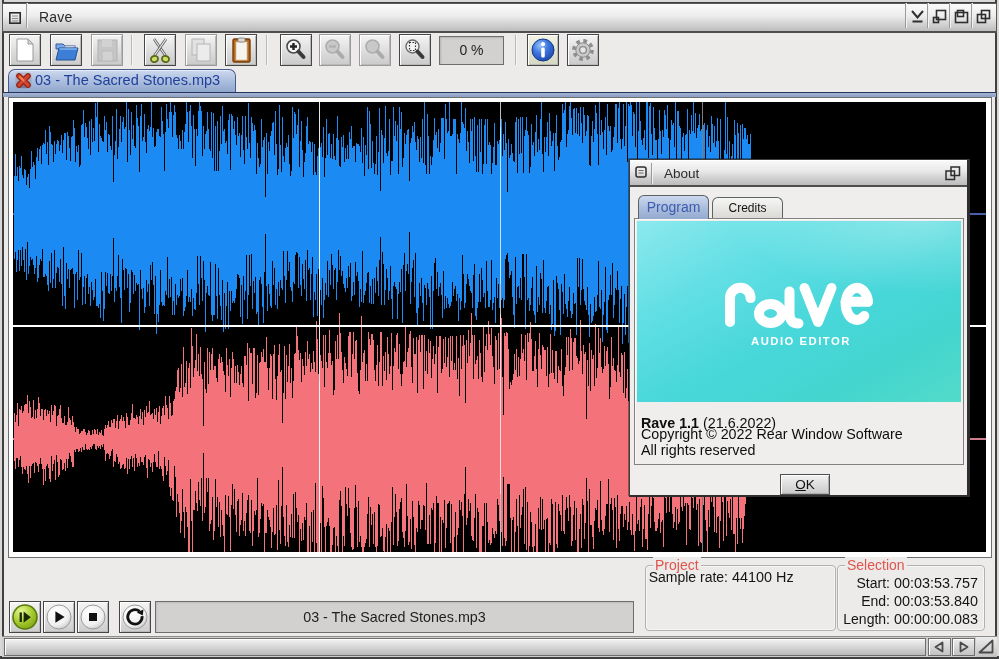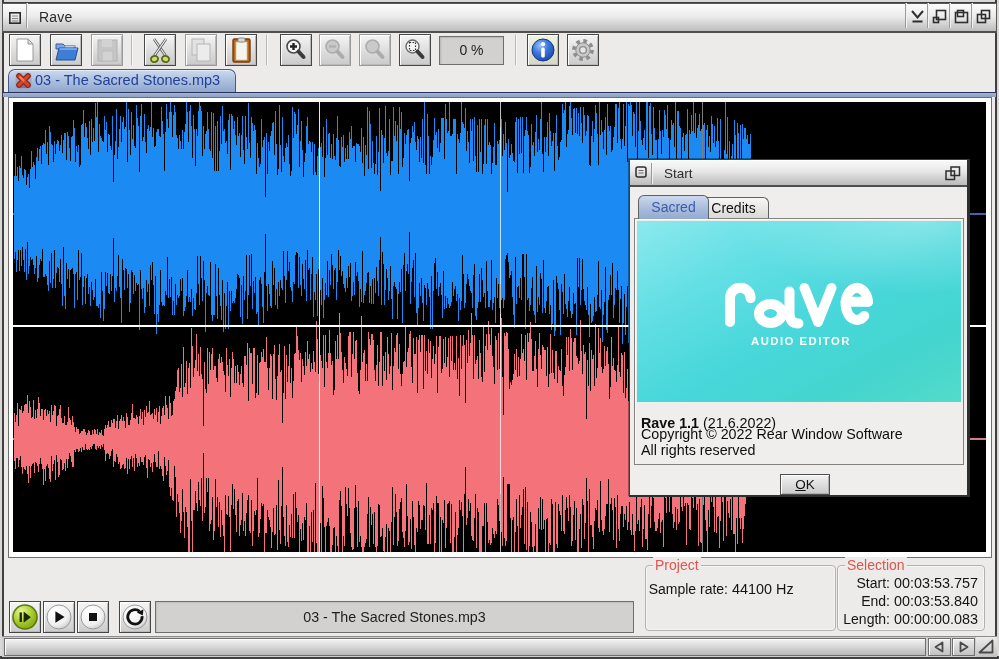--- a/index.html
+++ b/index.html
@@ -298,21 +298,21 @@
  <svg width="30" height="30" viewBox="0 0 30 30">
   <circle cx="15" cy="15" r="12" fill="url(#whiteg)" stroke="#9a9a9a" stroke-width="1"></circle>
   <path d="M19.6 9.4 A7.2 7.2 0 1 0 22.1 14.2" fill="none" stroke="#111" stroke-width="2.8"></path>
   <path d="M16.8 10.6 L23.4 7.6 L22.8 13.6 Z" fill="#111"></path>
  </svg>
 </div>
 <div class="abs namebox">03 - The Sacred Stones.mp3</div>
 
 <div class="abs group" style="left:645px;width:191px">
   <div class="grouplabel">Project</div>
-  <div class="grow" style="top:16px">
+  <div class="grow" style="top:4px">
       <span class="glab" style="width:82px">Sample rate:</span>
       <span class="gval">44100 Hz</span>
     </div>
 </div>
 
 <div class="abs group" style="left:837px;width:148px">
   <div class="grouplabel">Selection</div>
   <div class="grow" style="top:10px">
       <span class="glab" style="width:52px">Start:</span>
       <span class="gval">00:03:53.757</span>
@@ -345,32 +345,32 @@
  </svg>
 </div>
 
 <div class="abs about">
   <div class="abar"></div>
   <svg style="position:absolute;left:5px;top:6px" width="12" height="12" viewBox="0 0 12 12">
     <rect x="1" y="1" width="10" height="10" rx="2" fill="none" stroke="#2e2e2e" stroke-width="1.5"></rect>
     <path d="M3.5 4.5 H8.5 M3.5 7 H8.5" stroke="#6a6a6a" stroke-width="1"></path>
   </svg>
   <div style="position:absolute;left:21px;top:3px;width:2px;height:21px;background:linear-gradient(90deg,#9a9a9a 0 1px,#f2f2f2 1px 2px)"></div>
-  <div style="position:absolute;left:34px;top:6px;font-size:13.5px;color:#2c2c2c">Start</div>
+  <div style="position:absolute;left:34px;top:6px;font-size:13.5px;color:#2c2c2c">About</div>
   <svg style="position:absolute;left:314px;top:5px" width="18" height="17" viewBox="0 0 18 17">
     <rect x="2" y="6" width="8.5" height="8.5" fill="none" stroke="#2e2e2e" stroke-width="1.5"></rect>
     <rect x="7" y="2" width="8.5" height="8.5" fill="none" stroke="#2e2e2e" stroke-width="1.5"></rect>
   </svg>
 
   <div class="atab" style="left:8px;top:35px;width:71px;height:24px;
     background:linear-gradient(#ccd8ee,#a9bcdc 55%,#93aacf);color:#3c5cae;
-    font-size:14px;line-height:23px;z-index:2">Sacred</div>
-  <div class="atab" style="left:68px;top:37px;width:71px;height:22px;
+    font-size:14px;line-height:23px;z-index:2">Program</div>
+  <div class="atab" style="left:82px;top:37px;width:71px;height:22px;
     background:linear-gradient(#f6f6f4,#d9d8d4);color:#111;
-    font-size:14px;line-height:21px">Credits</div>
+    font-size:12px;line-height:21px">Credits</div>
   <div class="pageframe"></div>
   <div class="logo">
     <svg width="324" height="181" viewBox="0 0 324 181">
       <g fill="none" stroke="#ffffff" stroke-width="10" stroke-linecap="round" stroke-linejoin="round">
         <path d="M93 101 V77.1 A10.3 10.3 0 0 1 113.6 77.1"></path>
         <ellipse cx="133.5" cy="92.5" rx="11.5" ry="9.5"></ellipse>
         <path d="M152.5 70.5 V92 Q152.5 102.5 161.5 102.5"></path>
         <path d="M167.5 67 L181 101 L194.5 67"></path>
         <path d="M231 80.8 A11.2 16 0 1 0 227.3 94.9"></path>
         <path d="M208.5 80.8 H231"></path>

